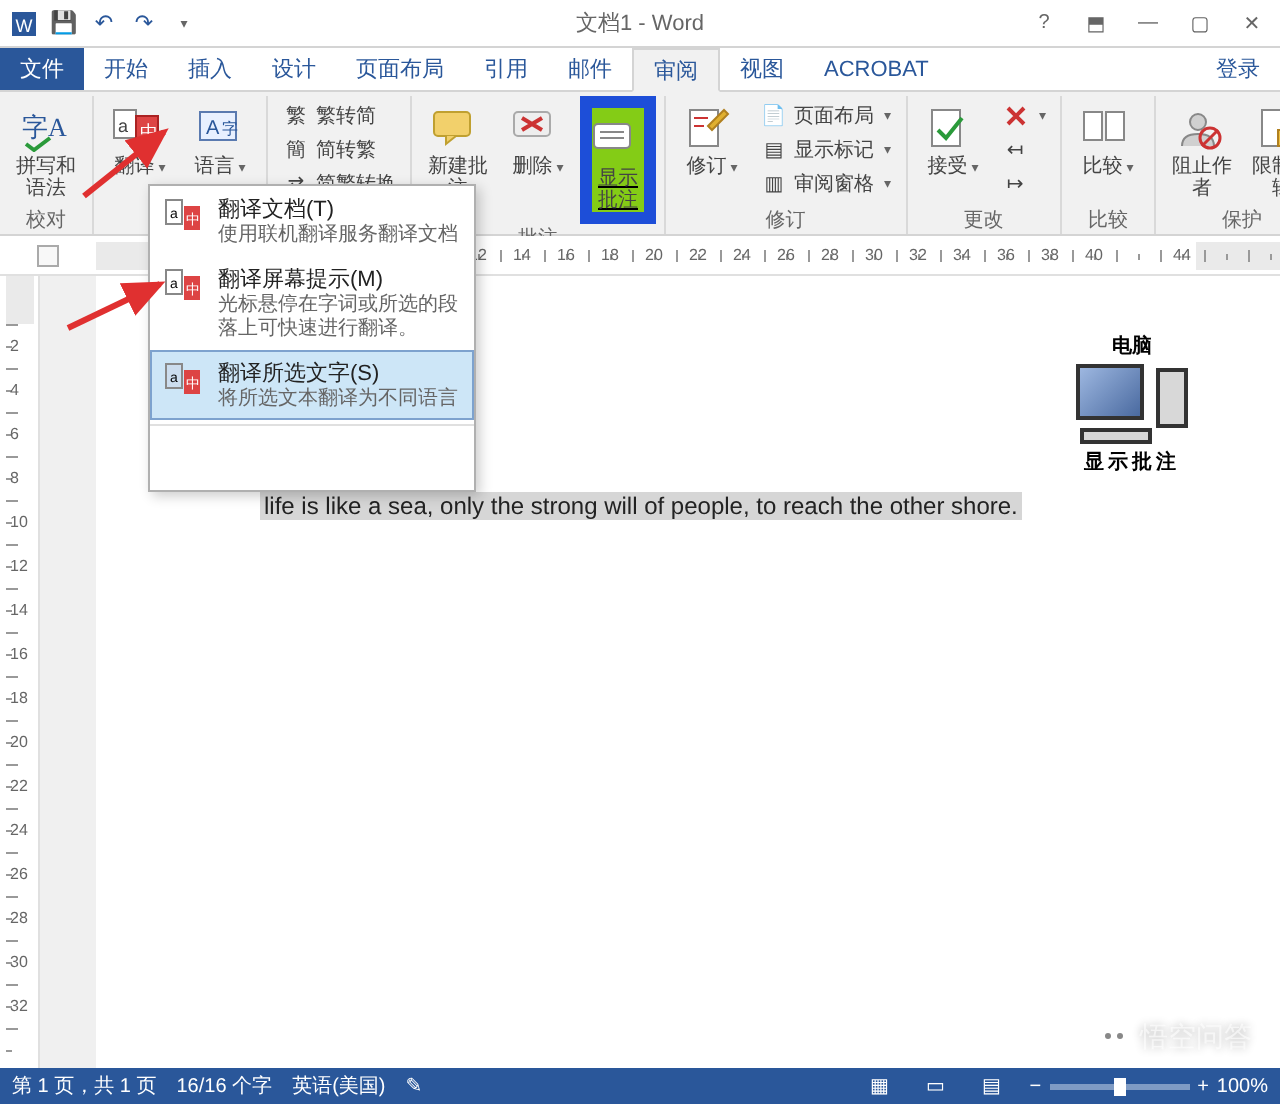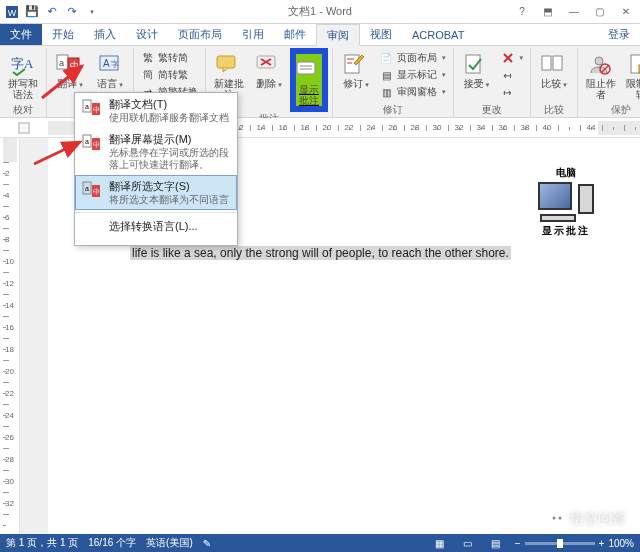--- a/index.html
+++ b/index.html
@@ -531,23 +531,20 @@
         </svg>
       </div>
     <div class="mtext">
         <div class="mtitle">翻译所选文字(S)</div>
         <div class="mdesc">将所选文本翻译为不同语言</div>
       </div>
   </div>
   <div class="msep"></div>
   <div class="mitem">
     <div class="micon"></div>
-    <div class="mtext">
-        <div class="mtitle">选择转换语言(L)...</div>
-      </div>
   </div>
 </div>
 
 <div class="arrow" style="top:62px;left:40px">
   <svg width="50" height="40">
       <defs>
         <marker id="ah1" markerWidth="8" markerHeight="8" refX="6" refY="3" orient="auto">
           <path d="M0 0 L7 3 L0 6 Z" fill="#e03030"></path>
         </marker>
       </defs>

